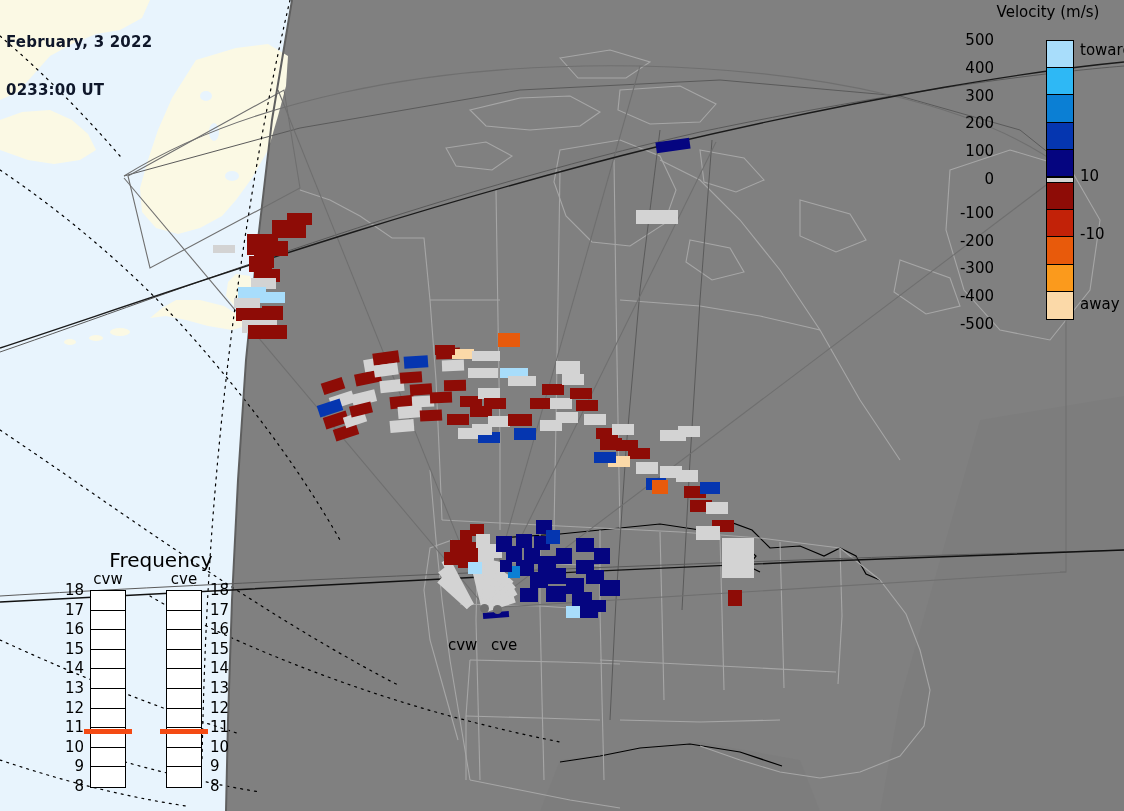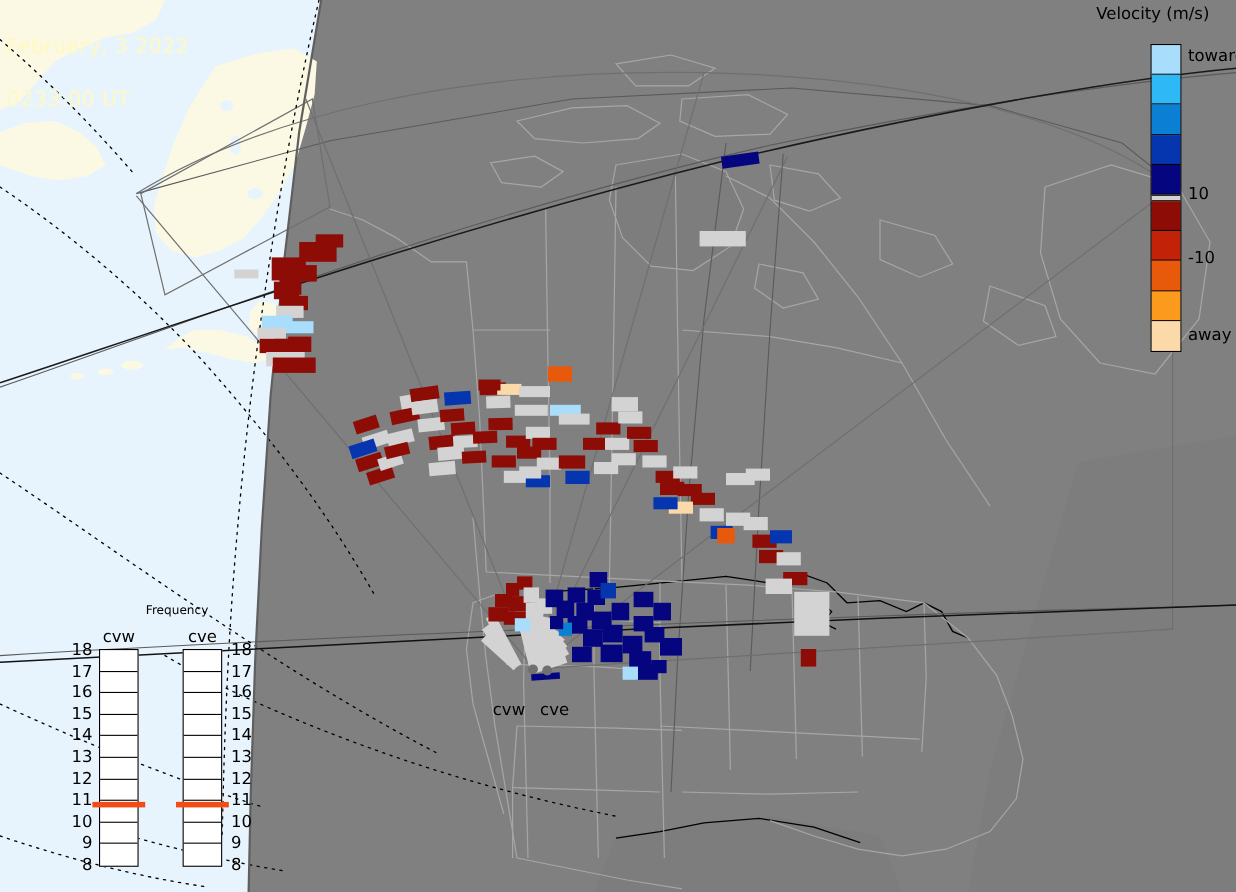--- a/index.html
+++ b/index.html
@@ -5,22 +5,22 @@
   html,body{margin:0;padding:0;background:#808080;}
   body{width:1124px;height:811px;overflow:hidden;
        font-family:"DejaVu Sans","Liberation Sans",sans-serif;}
   #stage{position:relative;width:1124px;height:811px;overflow:hidden;background:#808080;}
 
   
   .layer{position:absolute;left:0;top:0;width:1124px;height:811px;}
   svg.layer{display:block;}
 
   
-  #timestamp{position:absolute;left:6px;top:2px;color:#fef9c3;font-size:19px;line-height:16px;
-             letter-spacing:.2px;white-space:pre;}
+  #timestamp{position:absolute;left:6px;top:2px;color:#0f172a;font-size:15px;line-height:16px;
+             letter-spacing:.2px;white-space:pre;font-weight:bold;}
   #timestamp div{white-space:pre;}
 
   
   #velbar-wrap{position:absolute;left:960px;top:0px;width:164px;height:340px;}
   #velbar-title{position:absolute;left:18px;top:3px;width:140px;text-align:center;
                 font-size:15px;color:#000;}
   #velbar{position:absolute;left:86px;top:40px;width:28px;height:280px;
           border:1px solid #000;box-sizing:border-box;}
   #velbar .band{width:100%;box-sizing:border-box;border-bottom:1px solid #000;}
   #velbar .band:last-child{border-bottom:none;}
@@ -28,21 +28,21 @@
   #velticks{position:absolute;left:0px;top:40px;width:80px;height:280px;}
   #velticks span{position:absolute;right:4px;font-size:15px;color:#000;
                  transform:translateY(-50%);white-space:nowrap;}
   #vellabels{position:absolute;left:118px;top:40px;width:60px;height:290px;}
   #vellabels span{position:absolute;left:2px;font-size:15px;color:#000;
                   transform:translateY(-50%);white-space:nowrap;}
 
   
   #freq{position:absolute;left:86px;top:548px;width:150px;height:240px;}
   #freq-title{position:absolute;left:0;top:0;width:150px;text-align:center;
-              font-size:11px;color:#000;}
+              font-size:20px;color:#000;}
   .freq-col{position:absolute;top:22px;}
   .freq-col .fc-name{position:absolute;top:0;width:44px;text-align:center;
                      font-size:15px;color:#000;left:0;}
   .freq-col .fc-box{position:absolute;top:20px;left:4px;width:36px;height:198px;
                     border:1px solid #000;background:#fff;box-sizing:border-box;}
   .freq-col .fc-box .cell{box-sizing:border-box;border-bottom:1px solid #000;width:100%;}
   .freq-col .fc-box .cell:last-child{border-bottom:none;}
   .freq-col .fc-ticks{position:absolute;top:20px;height:198px;}
   .freq-col .fc-ticks span{position:absolute;font-size:15px;color:#000;
                            transform:translateY(-50%);white-space:nowrap;}
@@ -359,20 +359,33 @@
 
   <div id="site-layer">
       <div class="site-dot" style="left: 480px; top: 604px;"></div>
       <div class="site-label" style="left: 448px; top: 636px;">cvw</div>
       <div class="site-dot" style="left: 493px; top: 605px;"></div>
       <div class="site-label" style="left: 491px; top: 636px;">cve</div>
     </div>
 
   <div id="velbar-wrap">
     <div id="velbar-title">Velocity (m/s)</div>
+    <div id="velticks">
+        <span style="top: 0px; right: 46px;">500</span>
+        <span style="top: 27.8px; right: 46px;">400</span>
+        <span style="top: 55.6px; right: 46px;">300</span>
+        <span style="top: 83.4px; right: 46px;">200</span>
+        <span style="top: 111.2px; right: 46px;">100</span>
+        <span style="top: 139px; right: 46px;">0</span>
+        <span style="top: 172.8px; right: 46px;">-100</span>
+        <span style="top: 200.6px; right: 46px;">-200</span>
+        <span style="top: 228.4px; right: 46px;">-300</span>
+        <span style="top: 256.2px; right: 46px;">-400</span>
+        <span style="top: 284px; right: 46px;">-500</span>
+      </div>
     <div id="velbar">
         <div class="band" style="height: 27.2px; background: rgb(168, 221, 251);"></div>
         <div class="band" style="height: 27.2px; background: rgb(46, 184, 245);"></div>
         <div class="band" style="height: 27.2px; background: rgb(11, 127, 212);"></div>
         <div class="band" style="height: 27.2px; background: rgb(5, 54, 176);"></div>
         <div class="band" style="height: 27.2px; background: rgb(5, 5, 128);"></div>
         <div class="band gsband" style="height: 6px; background: rgb(211, 211, 211);"></div>
         <div class="band" style="height: 27.2px; background: rgb(142, 12, 6);"></div>
         <div class="band" style="height: 27.2px; background: rgb(194, 34, 8);"></div>
         <div class="band" style="height: 27.2px; background: rgb(232, 90, 11);"></div>

